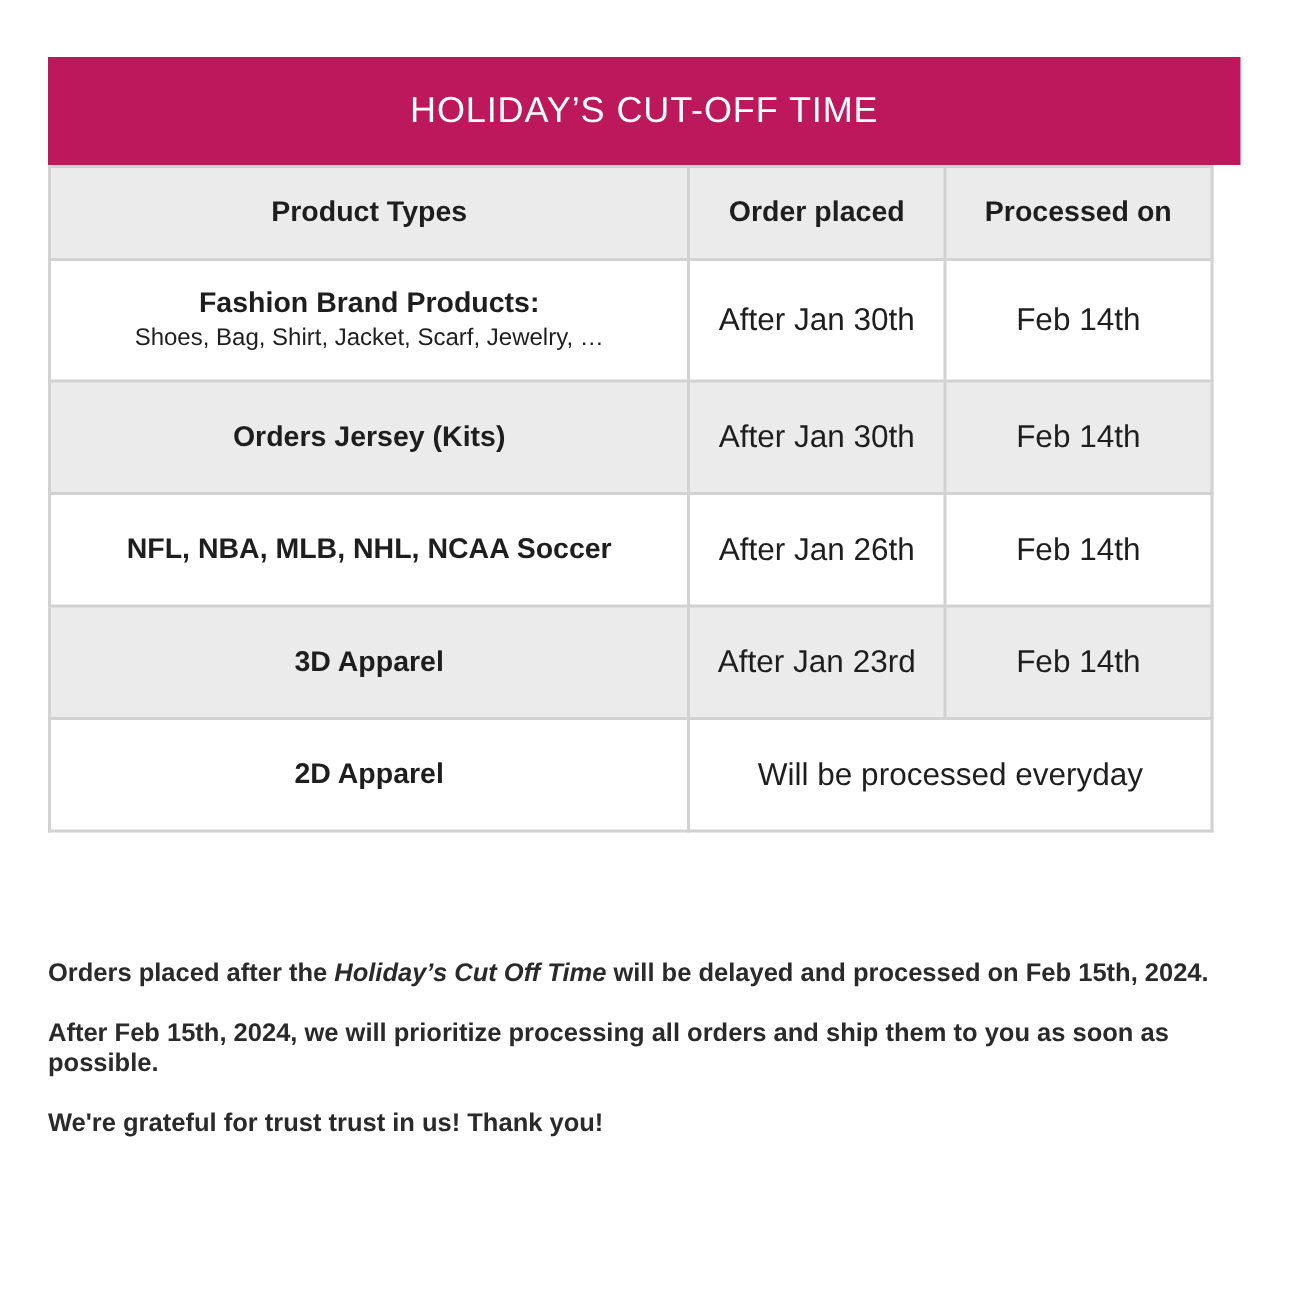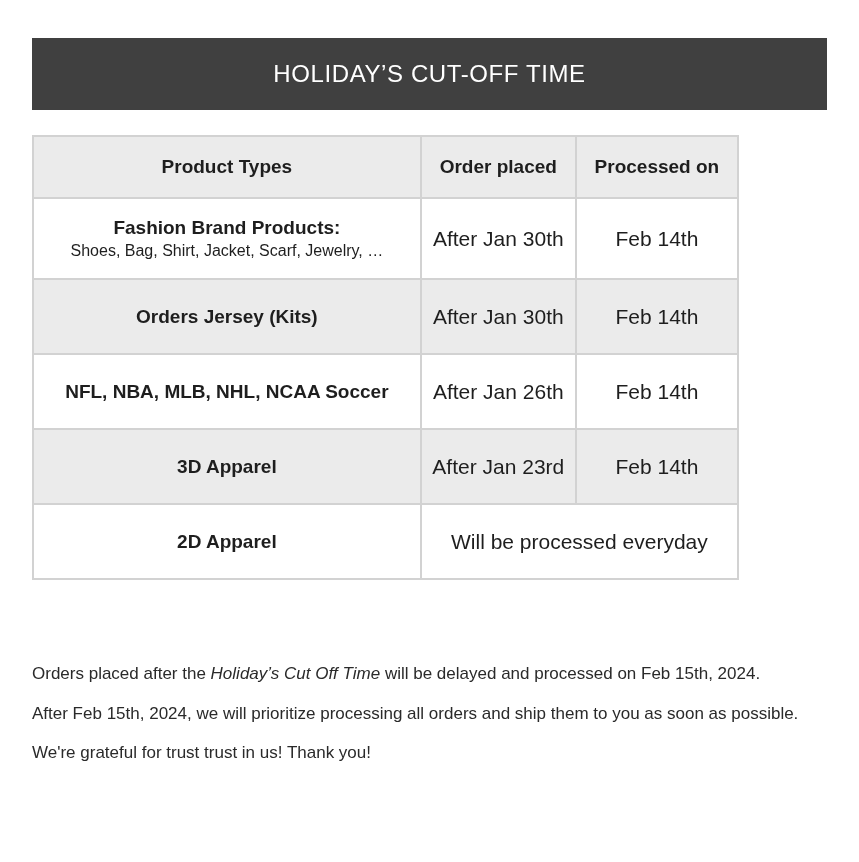--- a/index.html
+++ b/index.html
@@ -12,36 +12,35 @@
     width: 859px;
     height: 862px;
     overflow: hidden;
   }
   .page {
     padding: 38px 32px 0 32px;
     width: 795px;
     box-sizing: content-box;
   }
   .banner {
-    background: #404040;
+    background: #be185d;
     color: #ffffff;
     height: 72px;
     display: flex;
     align-items: center;
     justify-content: center;
     font-size: 24px;
     font-weight: 500;
     letter-spacing: 0.6px;
   }
   table.cutoff {
-    width: 707px;
+    width: 777px;
     border-collapse: collapse;
     table-layout: fixed;
     color: #1e1e1e;
-    margin-top: 25px;
   }
   col.c1 { width: 55%; }
   col.c2 { width: 22%; }
   col.c3 { width: 23%; }
   table.cutoff th,
   table.cutoff td {
     border: 2px solid #d2d2d2;
     text-align: center;
     vertical-align: middle;
     padding: 4px 8px;
@@ -75,20 +74,21 @@
     margin-top: 3px;
   }
   .notes {
     margin-top: 84px;
     font-size: 17px;
     color: #2a2a2a;
   }
   .notes p {
     margin: 0 0 19px 0;
     line-height: 1.22;
+    font-weight: bold;
   }
   .italic { font-style: italic; }
 </style>
 </head>
 <body>
 
 <div class="page">
 
   <div class="banner">
     <span>HOLIDAY’S CUT-OFF TIME</span>

